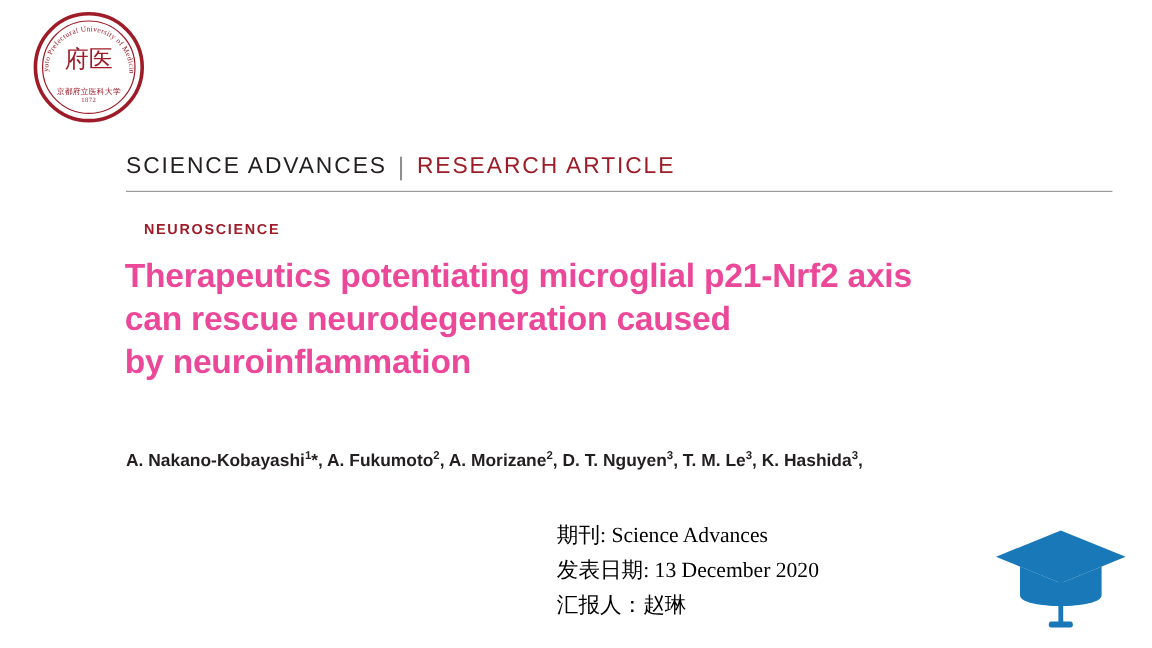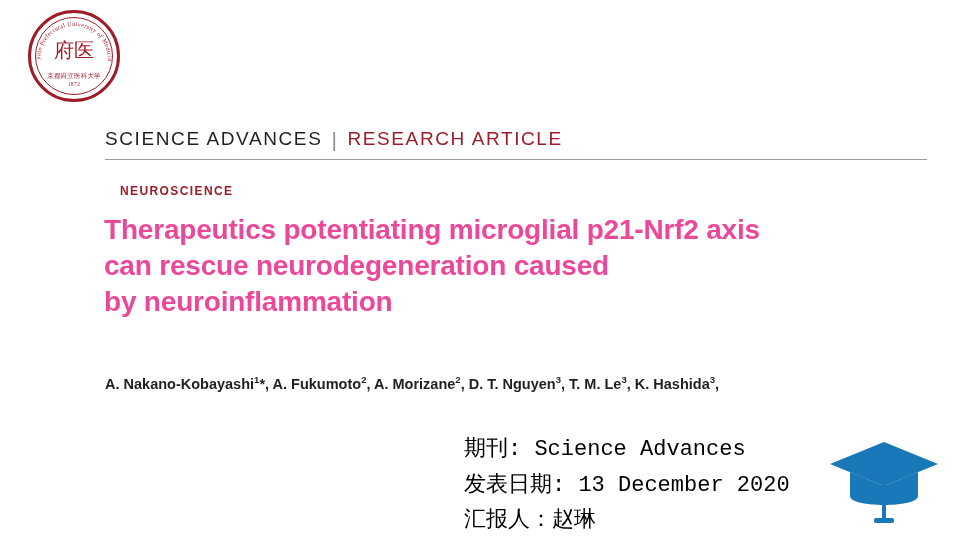--- a/index.html
+++ b/index.html
@@ -167,22 +167,22 @@
     font-size: 9.5px;
     vertical-align: super;
     line-height: 0;
   }
 
   
   .meta-block {
     position: absolute;
     left: 464px;
     top: 432px;
-    font-family: Liberation Mono, monospace;
-    font-size: 22px;
+    font-family: Liberation Serif, serif;
+    font-size: 18px;
     color: #000000;
     line-height: 1.62;
     white-space: nowrap;
   }
   .meta-line { display: block; }
 
   
   .cap {
     position: absolute;
     left: 828px;

